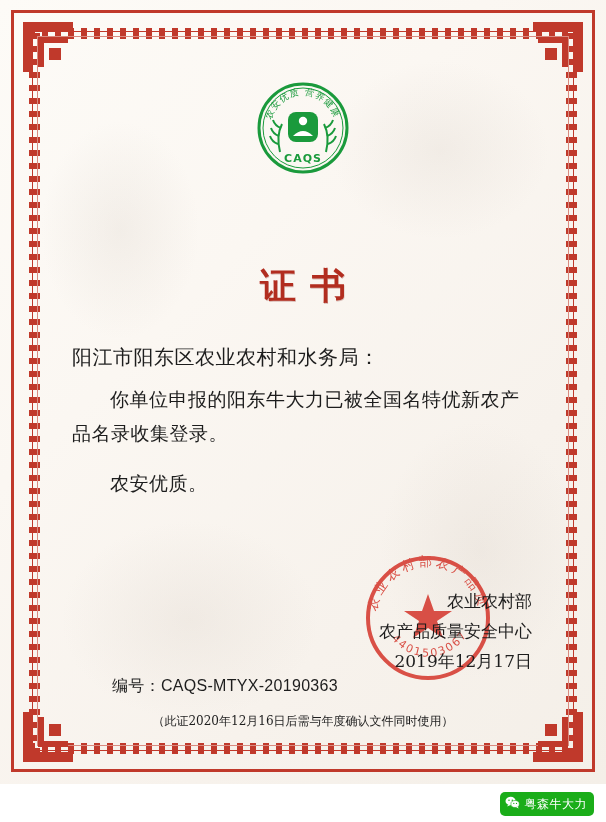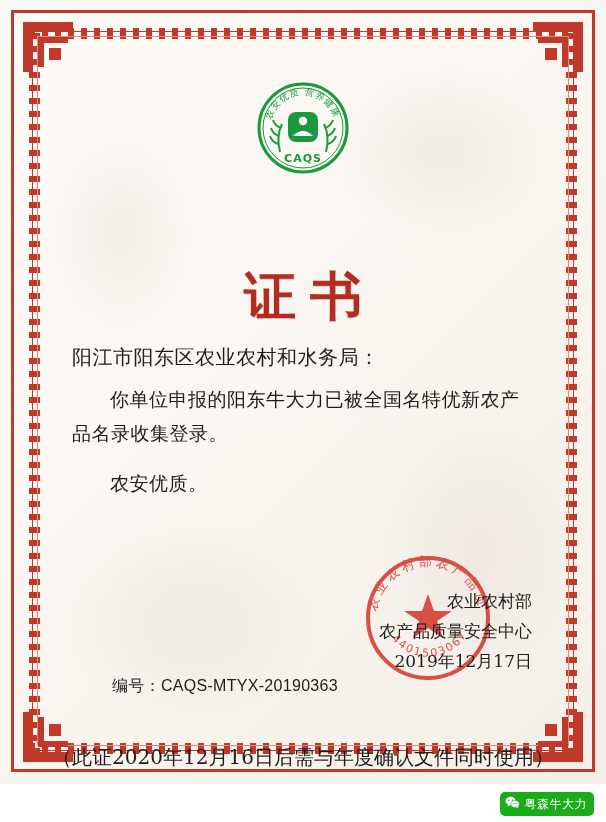--- a/index.html
+++ b/index.html
@@ -98,21 +98,21 @@
     font-weight: bold;
     color: #b22d1f;
     font-family: "DejaVu Serif", "Liberation Serif", serif;
     text-shadow: 0.5px 0.5px 0 rgba(120,20,10,0.25);
   }
   .title-sub {
     position: absolute;
     left: 0; right: 0;
     top: 262px;
     text-align: center;
-    font-size: 52px;
+    font-size: 36px;
     letter-spacing: 14px;
     text-indent: 14px;
     font-weight: bold;
     color: #b22d1f;
     font-family: "DejaVu Serif", "Liberation Serif", serif;
     text-shadow: 0.5px 0.5px 0 rgba(120,20,10,0.25);
   }
 
   
   .body-block {
@@ -157,23 +157,23 @@
     top: 676px;
     font-size: 16px;
     color: #1d1d1d;
     letter-spacing: 0.3px;
     font-family: Liberation Sans, sans-serif;
     margin-left: 40px;
   }
   .note {
     position: absolute;
     left: 0; right: 0;
-    top: 744px;
+    top: 713px;
     text-align: center;
-    font-size: 20px;
+    font-size: 12px;
     color: #1d1d1d;
     font-family: "DejaVu Serif", "Liberation Serif", serif;
   }
 
   
   .bottom-bar {
     position: absolute;
     left: 0; top: 784px;
     width: 606px; height: 38px;
     background: #ffffff;

